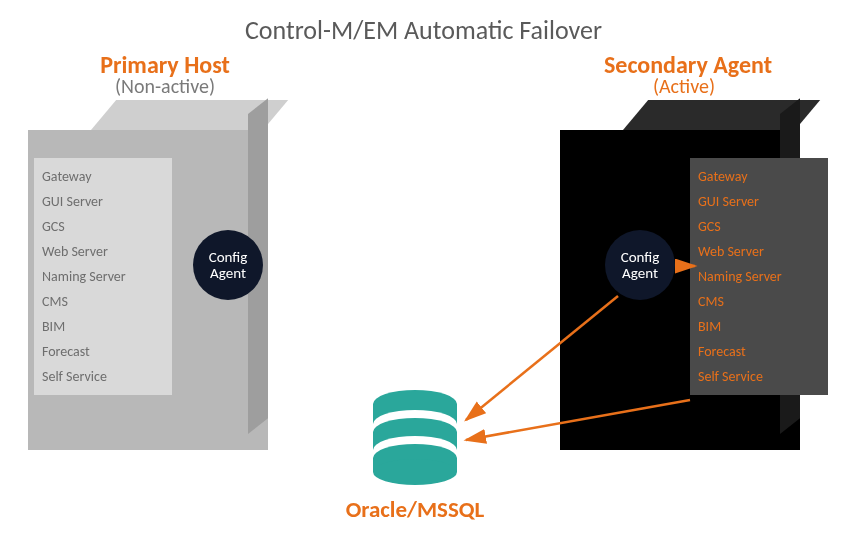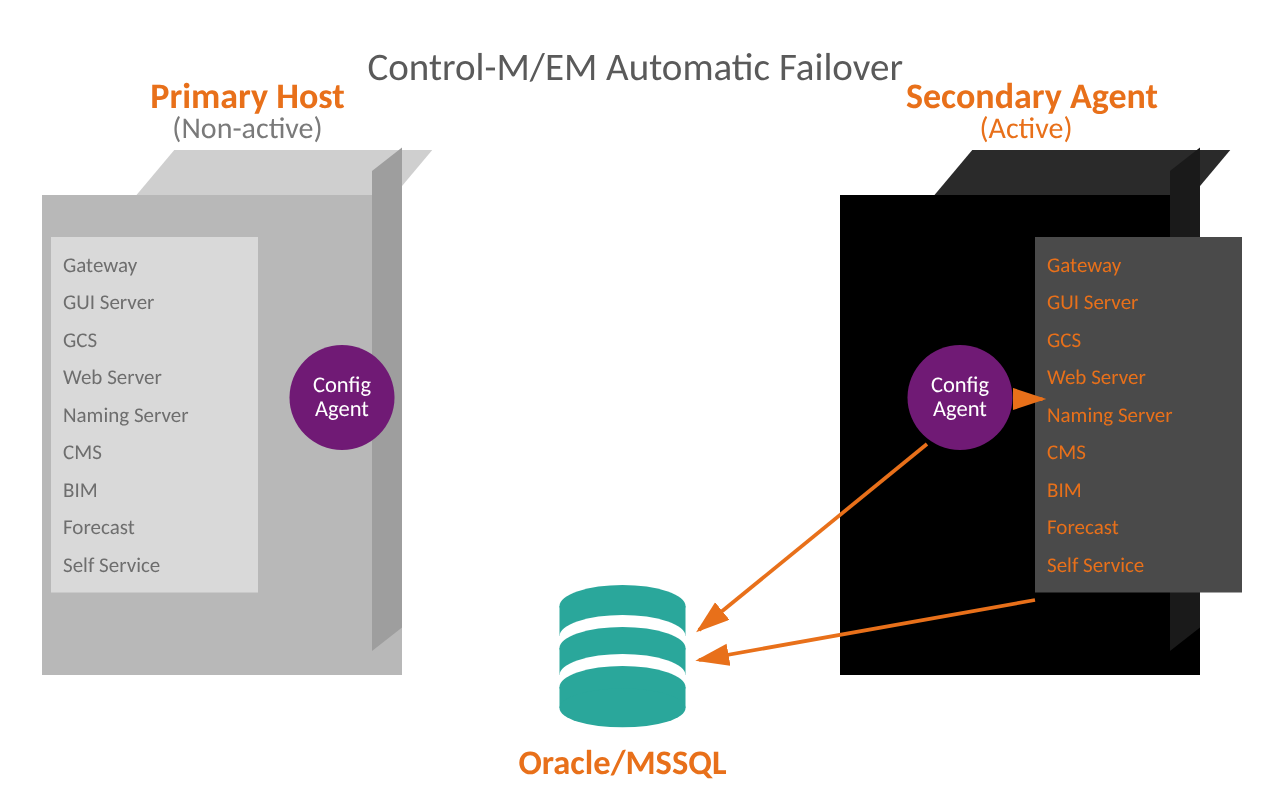--- a/index.html
+++ b/index.html
@@ -8,21 +8,21 @@
     height: 540px;
     background: #fff;
     font-family: Calibri, Arial, sans-serif;
     position: relative;
     overflow: hidden;
   }
   .title {
     text-align: center;
     font-size: 26px;
     color: #5a5a5a;
-    padding-top: 28px;
+    padding-top: 14px;
     font-weight: 400;
   }
   .host-label {
     position: absolute;
     font-size: 24px;
     font-weight: bold;
     color: #e8701a;
     text-align: center;
   }
   .host-sub {
@@ -86,21 +86,21 @@
     line-height: 25px;
     color: #6e6e6e;
   }
   .secondary .svc-panel div { color: #e8701a; }
 
   .agent-circle {
     position: absolute;
     width: 70px;
     height: 70px;
     border-radius: 50%;
-    background: #701a75;
+    background: #0f172a;
     color: #fff;
     font-size: 15px;
     display: flex;
     align-items: center;
     justify-content: center;
     text-align: center;
     line-height: 1.1;
   }
 
   .db {

